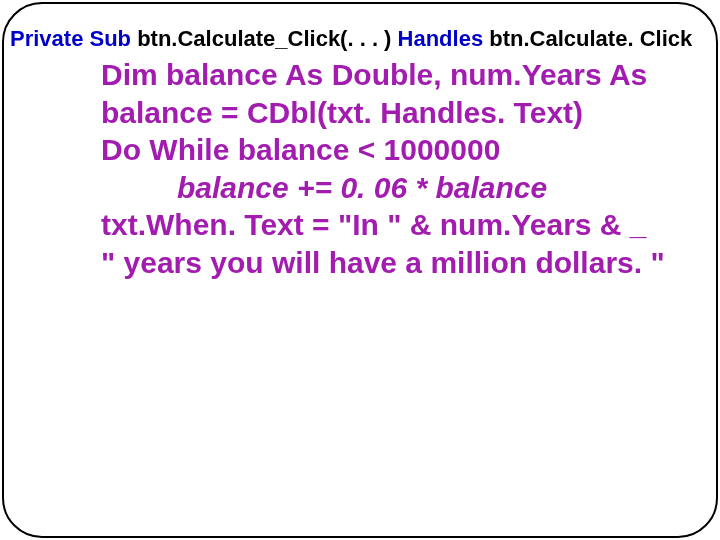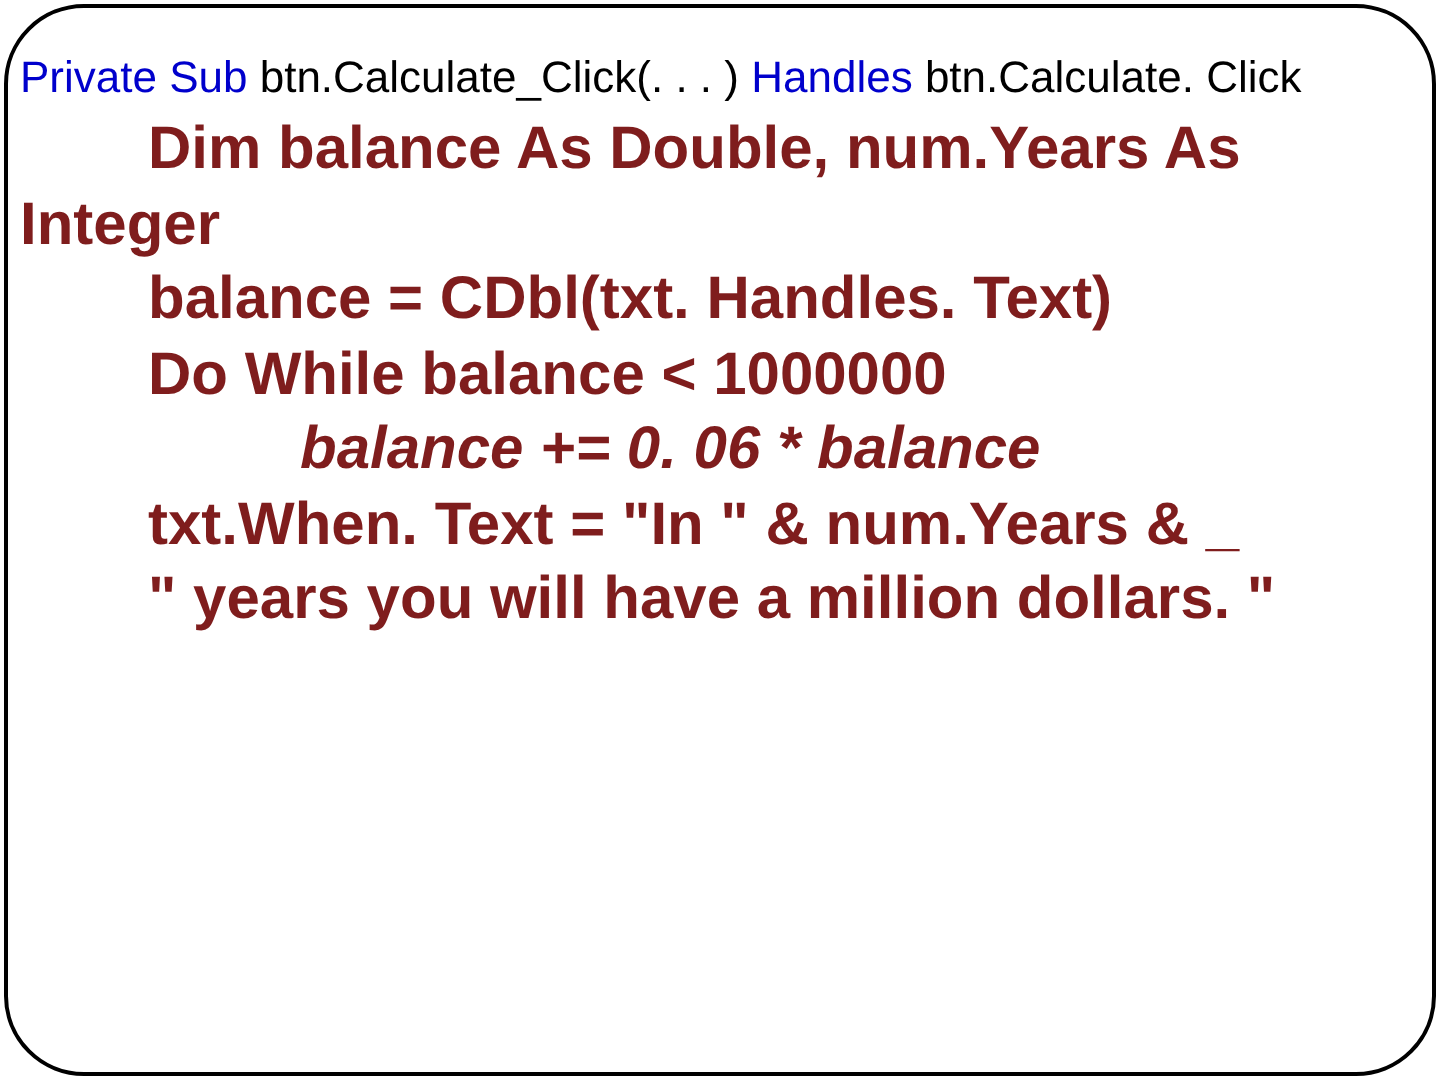--- a/index.html
+++ b/index.html
@@ -17,50 +17,50 @@
     margin: 2px 2px 0 2px;
     width: 716px;
     height: 536px;
     border: 2px solid #000;
     border-radius: 40px;
     background: #fff;
     padding: 22px 6px 10px 6px;
   }
   .signature {
     font-size: 22px;
-    font-weight: normal;
+    font-weight: bold;
     color: #000;
     margin: 0 0 4px 0;
     white-space: nowrap;
   }
   .signature .kw { color: #0000cc; }
   .body-block {
     font-size: 30px;
     font-weight: bold;
-    color: #7f1d1d;
+    color: #a21caf;
     line-height: 1.25;
+    margin-left: 27px;
   }
   .indent0 { padding-left: 0px; }
   .indent1 { padding-left: 64px; }
   .indent2 { padding-left: 140px; font-style: italic; }
   .line { white-space: pre-wrap; }
   .wrap-continue { padding-left: 0px; }
 </style>
 </head>
 <body>
 
 <div class="code-box">
 
   <div class="signature">
     <span class="kw">Private Sub</span><span> btn.Calculate_Click(. . . ) </span><span class="kw">Handles</span><span> btn.Calculate. Click</span>
   </div>
 
   <div class="body-block">
     <div class="line indent1">Dim balance As Double, num.Years As</div>
-    <div class="line wrap-continue">Integer</div>
     <div class="line indent1">balance = CDbl(txt. Handles. Text)</div>
     <div class="line indent1">Do While balance &lt; 1000000</div>
     <div class="line indent2">balance += 0. 06 * balance</div>
     <div class="line indent1">txt.When. Text = "In " &amp; num.Years &amp; _</div>
     <div class="line indent1">" years you will have a million dollars. "</div>
   </div>
 
 </div>
 
 </body></html>

